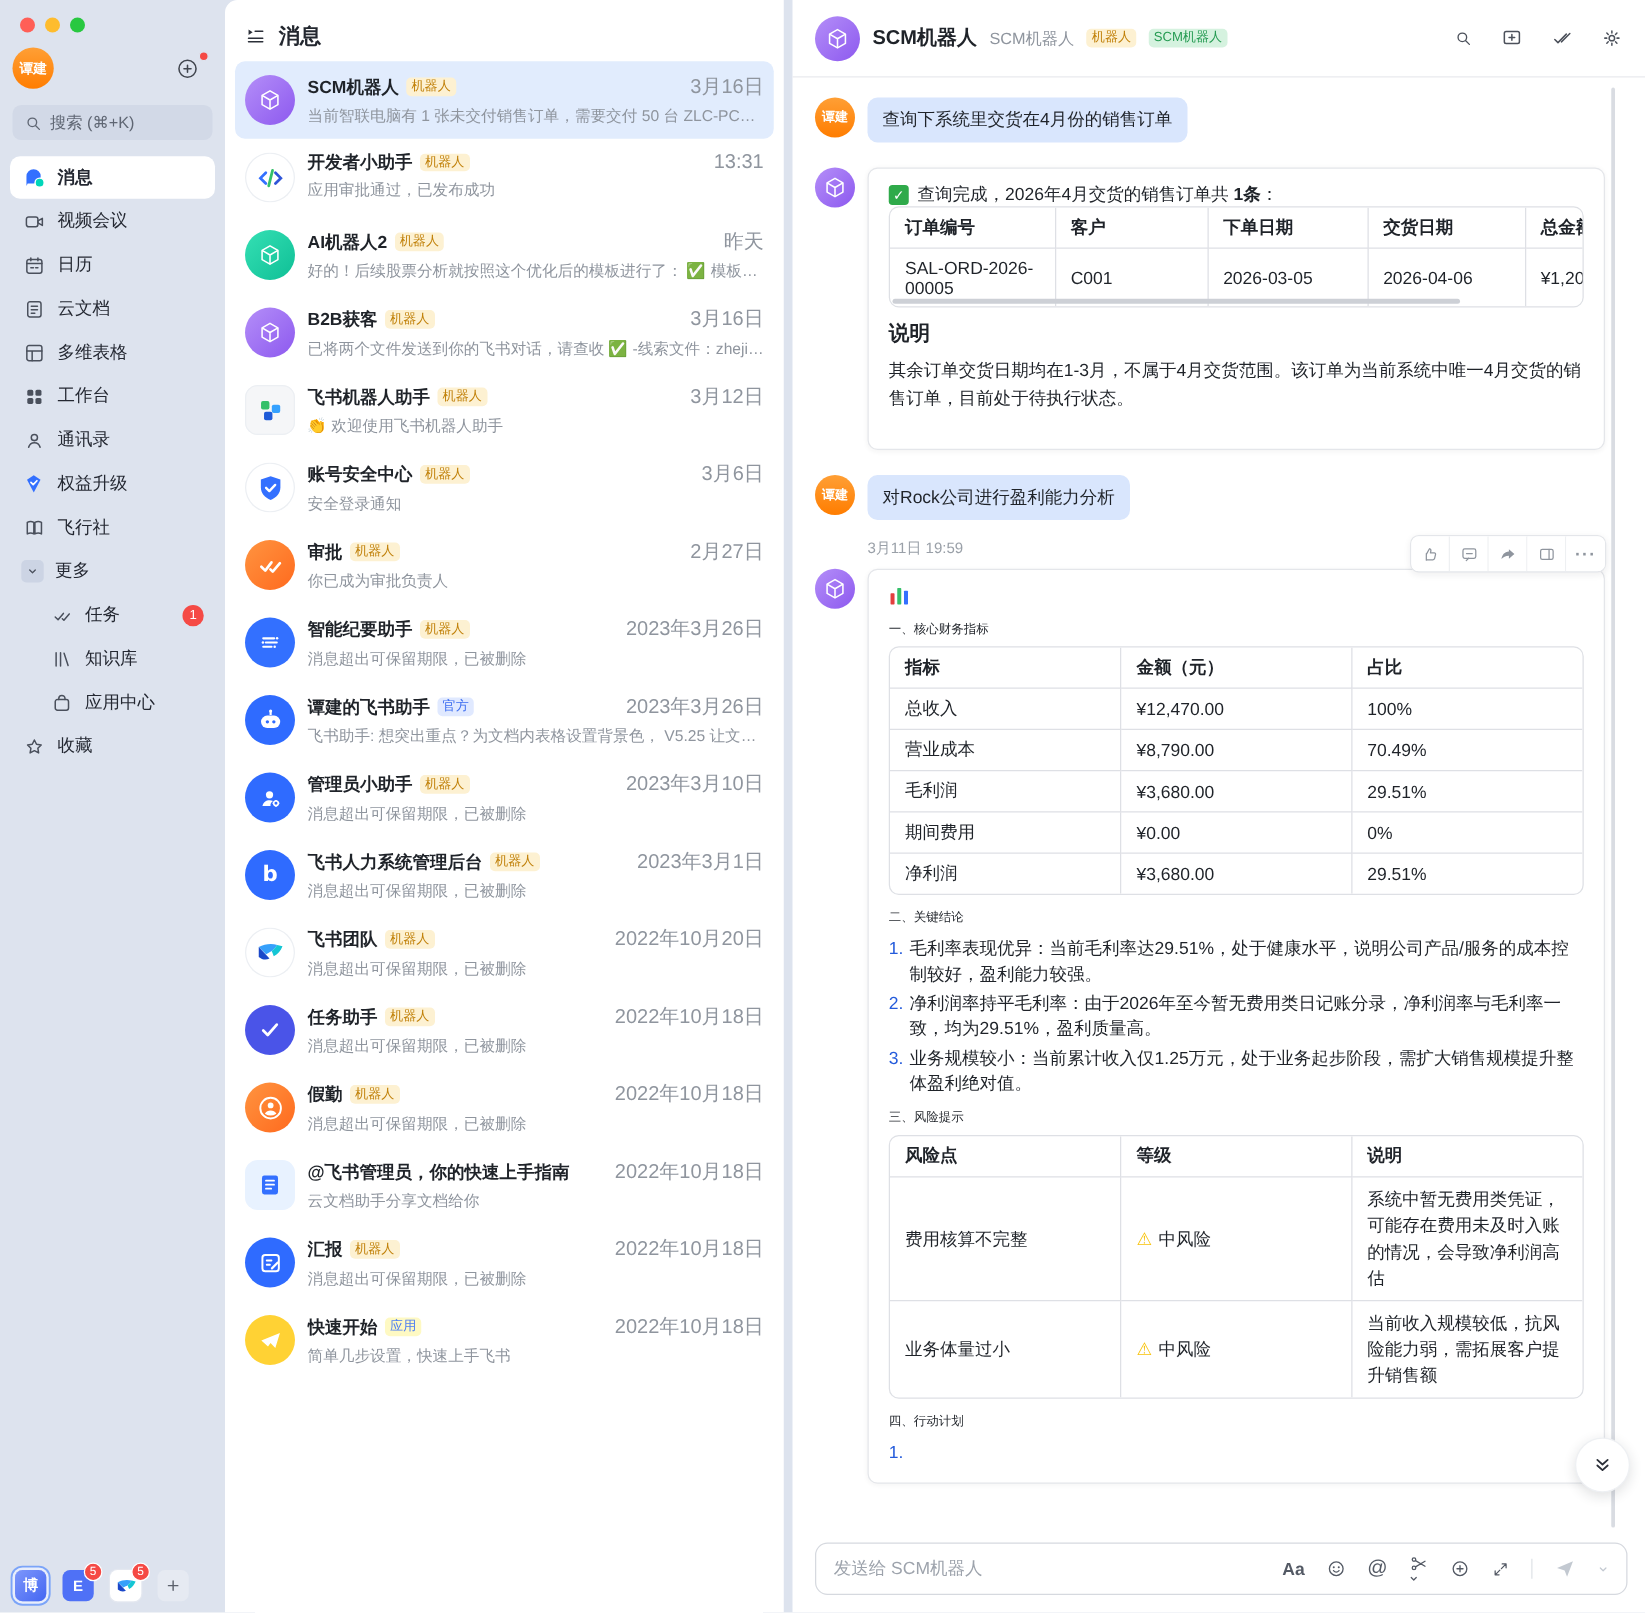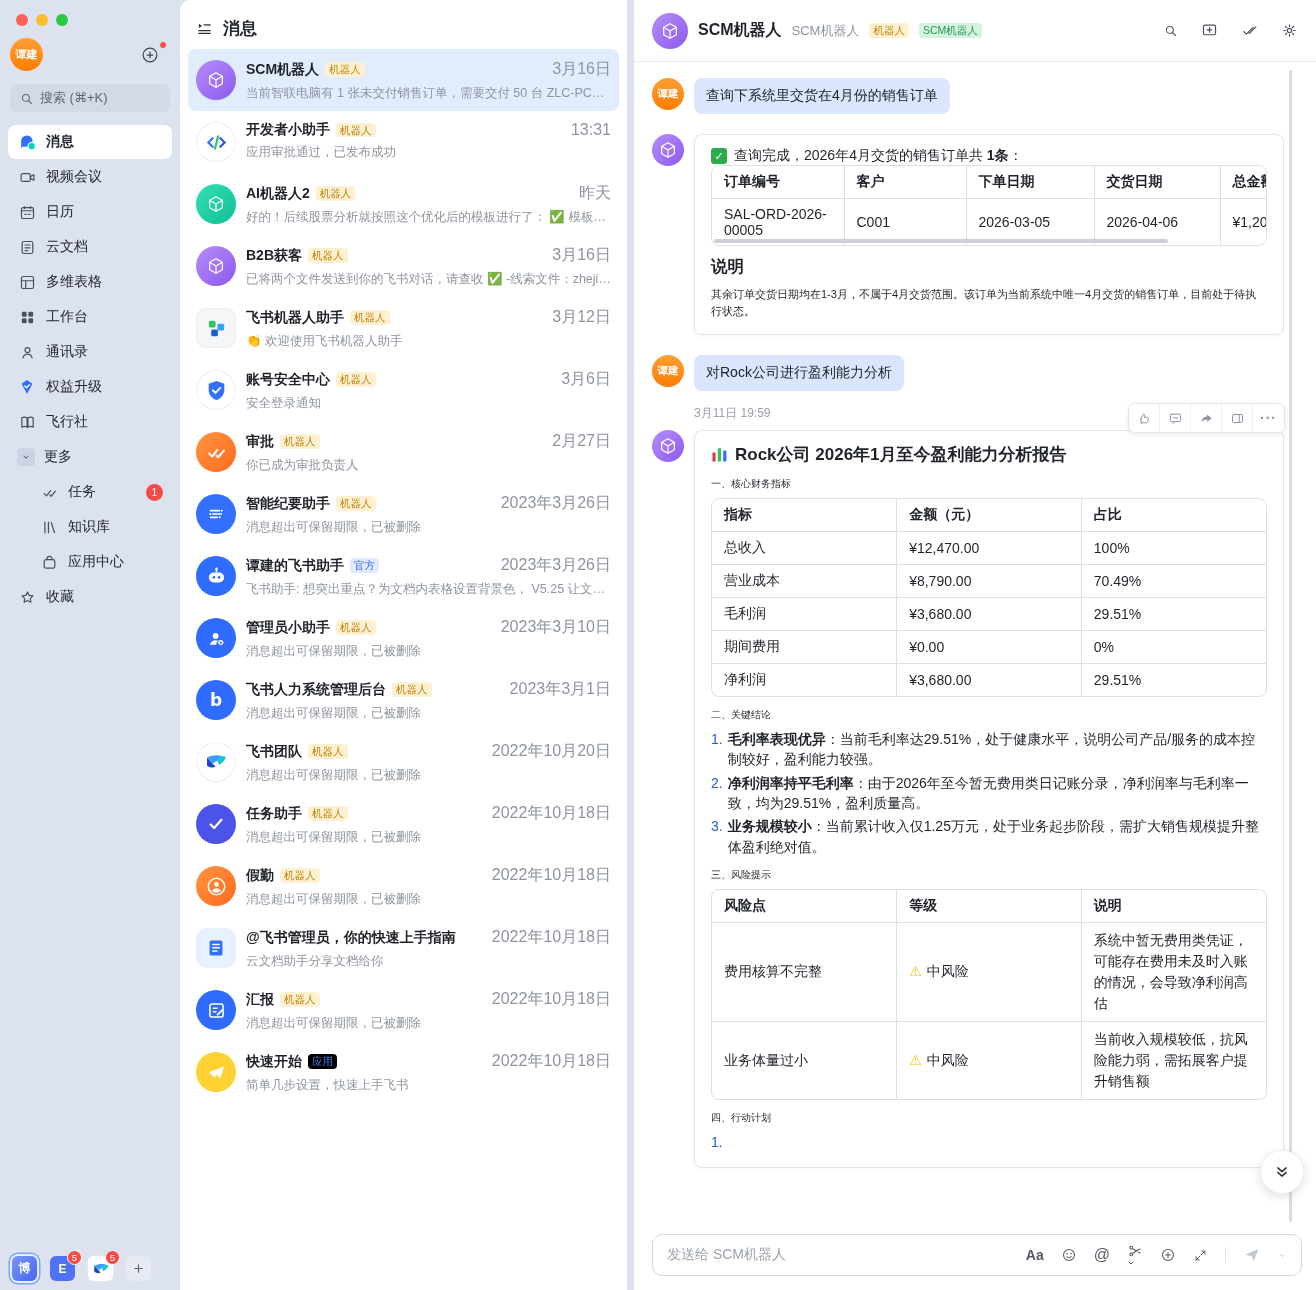--- a/index.html
+++ b/index.html
@@ -34,21 +34,21 @@
   .conv.selected{background:#e1ecfd}
   .conv-avatar{width:40px;height:40px;border-radius:50%;flex:none;display:flex;align-items:center;justify-content:center;margin-top:1px;overflow:hidden}
   .conv-avatar.square{border-radius:10px}
   .conv-avatar.ring{box-shadow:0 0 0 1px #eceff3 inset}
   .conv-main{flex:1;min-width:0}
   .row1{display:flex;align-items:center;gap:6px}
   .conv-title{font-size:14px;font-weight:600;white-space:nowrap;overflow:hidden;text-overflow:ellipsis}
   .badge{flex:none;font-size:10.5px;padding:2px 4px;border-radius:4px;line-height:1;font-weight:400}
   .badge-bot{background:#fdf1d2;color:#c1810a}
   .badge-official{background:#e0e9ff;color:#3b6cf0}
-  .badge-app{background:#000000;color:#4e7ef2}
+  .badge-app{background:#fef9c3;color:#4e7ef2}
   .badge-green{background:#d5f2df;color:#259b52}
   .conv-time{margin-left:auto;font-size:16px;color:#8f959e;flex:none;padding-left:6px}
   .row2{font-size:12.5px;color:#8f959e;margin-top:5px;white-space:nowrap;overflow:hidden;text-overflow:ellipsis}
   
   .chat{position:absolute;left:634px;top:0;right:0;height:100%;background:#fff;display:flex;flex-direction:column}
   .chat-head{height:62px;border-bottom:1px solid #e9eaee;display:flex;align-items:center;padding:0 18px;gap:10px;flex:none}
   .chat-avatar{width:36px;height:36px;border-radius:50%;background:linear-gradient(135deg,#b48ef8,#8d59ef);display:flex;align-items:center;justify-content:center;flex:none}
   .chat-title{font-size:16px;font-weight:700}
   .chat-sub{font-size:13px;color:#8f959e}
   .head-actions{margin-left:auto;display:flex;gap:23px;color:#4c515b}
@@ -64,31 +64,31 @@
   .check-badge{width:16px;height:16px;border-radius:3px;background:#2faa4a;color:#fff;font-size:11px;font-weight:700;display:flex;align-items:center;justify-content:center;flex:none}
   .card-h{font-size:16.5px;font-weight:700;margin:10px 0 8px}
   .tbl-wrap{border:1px solid #dee0e5;border-radius:8px;overflow:hidden;position:relative}
   table.tbl{border-collapse:collapse;font-size:14px;width:100%}
   .tbl th,.tbl td{border-right:1px solid #dee0e5;border-bottom:1px solid #dee0e5;padding:7px 12px;text-align:left;vertical-align:middle;font-weight:400}
   .tbl th{font-weight:700}
   .tbl th:last-child,.tbl td:last-child{border-right:none}
   .tbl tr:last-child td{border-bottom:none}
   .tbl.wide{width:700px;table-layout:fixed}
   .hscroll{position:absolute;left:2px;bottom:2px;height:4px;width:82%;background:#cdd0d6;border-radius:2px;cursor:pointer}
-  .note{font-size:11px;line-height:1.55;margin:2px 0 2px}
+  .note{font-size:14px;line-height:1.55;margin:2px 0 18px}
   .ts{font-size:12px;color:#9aa0a8;display:block;margin:-6px 0 8px 42px}
   .msg-toolbar{position:absolute;top:-28px;right:-2px;background:#fff;border:1px solid #e4e6ea;border-radius:7px;display:flex;box-shadow:0 2px 6px rgba(31,35,41,.07);overflow:hidden}
   .tool-btn{width:31px;height:28px;display:flex;align-items:center;justify-content:center;color:#8f959e;border-right:1px solid #eef0f2;cursor:pointer;background:#fff}
   .tool-btn:last-child{border-right:none}
   .report-title{font-size:17px;font-weight:700;display:flex;gap:7px;align-items:center;margin-bottom:4px}
   .sec{font-size:10px;font-weight:400;margin:11px 0 7px}
   .num-list{margin:0;padding:0;list-style:none;font-size:14px;line-height:1.45}
   .num-list li{display:flex;gap:5px;margin-bottom:3px}
   .num{color:#245bdb;flex:none}
-  .lead{font-weight:700}
+  .lead{font-weight:400}
   .tbl.fin th,.tbl.fin td{width:33.33%}
   .tbl.risk th,.tbl.risk td{width:33.33%}
   .tbl.risk td{line-height:1.5}
   .warn{color:#f8c30e;margin-right:5px;font-size:14px}
   .fab{position:absolute;right:12px;bottom:96px;width:44px;height:44px;border-radius:50%;background:#fff;border:1px solid #eef0f3;box-shadow:0 3px 10px rgba(31,35,41,.14);color:#2b2f38;display:flex;align-items:center;justify-content:center;cursor:pointer;z-index:5}
   .scrollline{position:absolute;right:24px;top:70px;bottom:68px;width:3px;background:#d9dce2;border-radius:2px;cursor:pointer;z-index:4}
   .composer-zone{flex:none;height:66px;padding:10px 14px 14px 18px}
   .composer{height:100%;border:1.5px solid #d6d9df;border-radius:10px;display:flex;align-items:center;padding:0 14px;cursor:text;background:#fff}
   .composer .ph{color:#9da3ac;font-size:14px}
   .comp-icons{margin-left:auto;display:flex;align-items:center;gap:17px;color:#545a65}
@@ -728,21 +728,20 @@
               </span>
             </div>
           <div class="report-title">
             <span>
                 <svg viewBox="0 0 18 18" width="17" height="17">
                   <rect x="1.5" y="7" width="3.4" height="9.5" rx=".6" fill="#e33e3e"></rect>
                   <rect x="7.2" y="2.5" width="3.4" height="14" rx=".6" fill="#35c06a"></rect>
                   <rect x="12.9" y="4.8" width="3.4" height="11.7" rx=".6" fill="#3370ff"></rect>
                 </svg>
               </span>
-            <span>Rock公司 2026年1月至今盈利能力分析报告</span>
           </div>
           <div class="sec">一、核心财务指标</div>
           <div class="tbl-wrap">
             <table class="tbl fin">
               <thead>
                   <tr>
                     <th>指标</th>
                     <th>金额（元）</th>
                     <th>占比</th>
                   </tr>

